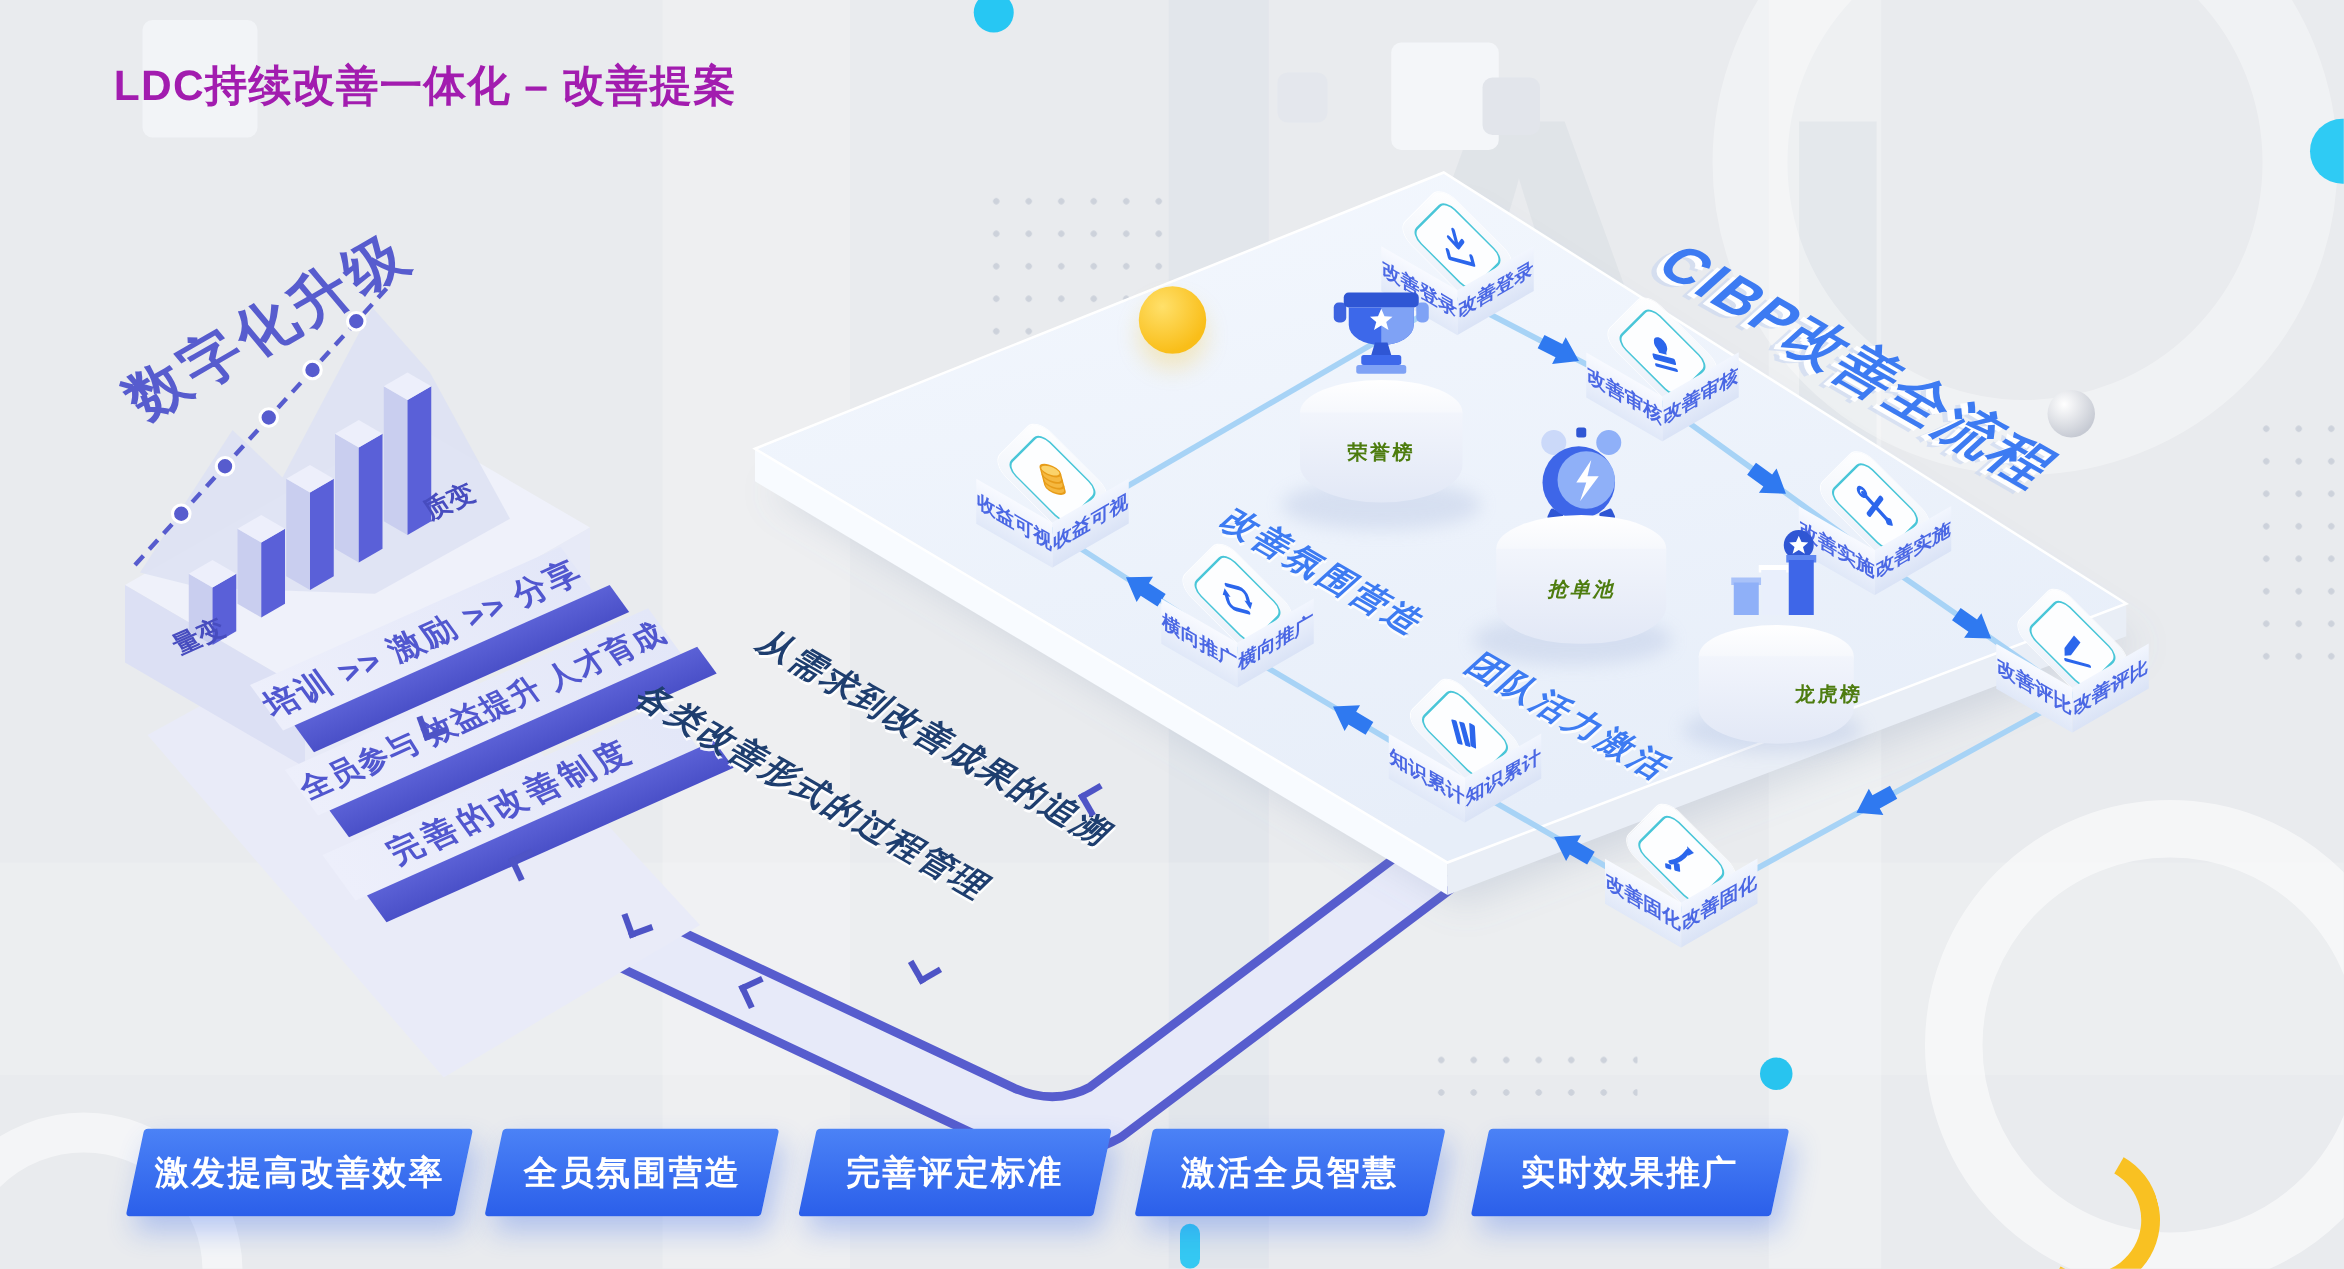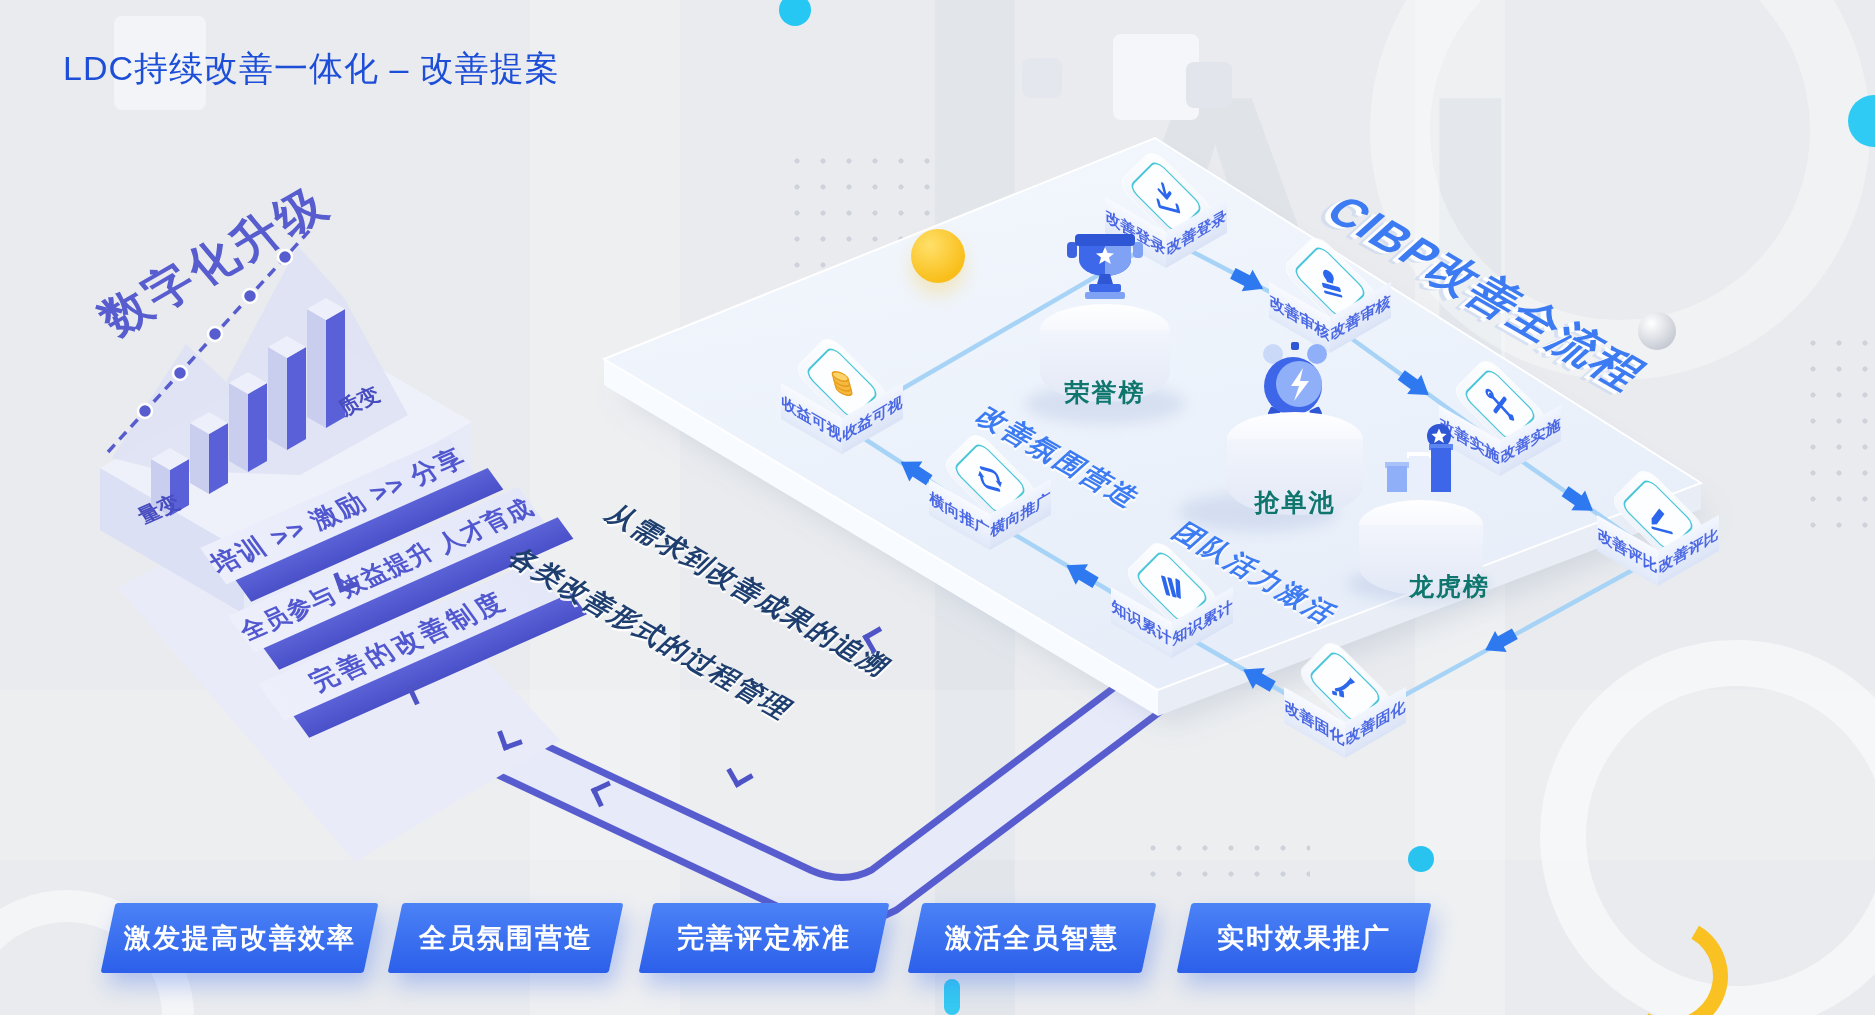--- a/index.html
+++ b/index.html
@@ -15,22 +15,22 @@
   .dots{position:absolute;background-image:radial-gradient(#cdd2db 2.3px,transparent 2.8px);
        background-size:26px 26px;}
   .soft-square{position:absolute;border-radius:8px;}
   .ball{position:absolute;border-radius:50%;}
   .ring{position:absolute;border-radius:50%;}
   .corner-mark{position:absolute;width:15px;height:15px;}
   .corner-mark.tl{border-left:5px solid #4E54C6;border-top:5px solid #4E54C6;}
   .corner-mark.bl{border-left:5px solid #4E54C6;border-bottom:5px solid #4E54C6;}
 
   
-  .page-title{position:absolute;left:63px;top:46px;font-size:34px;font-weight:400;
-       color:#1d4ed8;letter-spacing:1px;}
+  .page-title{position:absolute;left:91px;top:46px;font-size:34px;font-weight:700;
+       color:#a21caf;letter-spacing:1px;}
 
   
   .digital-heading{position:absolute;left:86px;top:300px;font-size:46px;font-weight:800;
        color:#575CCE;letter-spacing:4px;transform:rotate(-30deg) skewX(10deg);
        transform-origin:left top;white-space:nowrap;}
   .axis-lbl{position:absolute;font-size:21px;font-weight:800;color:#474CBF;
        transform:rotate(-24deg) skewX(10deg);transform-origin:left top;white-space:nowrap;}
   .step{position:absolute;height:44px;transform:rotate(-24deg) skewX(12deg);
        transform-origin:left top;background:linear-gradient(90deg,#EDEFFB,#E3E7F8);
        color:#5157CF;font-weight:800;text-align:center;line-height:44px;white-space:nowrap;}
@@ -67,22 +67,22 @@
        background:linear-gradient(180deg,#F8FAFF,#E0E8F8);}
   .face-r{left:80px;top:88px;transform:skewY(-30deg);transform-origin:0 0;
        background:linear-gradient(180deg,#F2F6FE,#DAE3F6);}
 
   
   .ped{position:absolute;width:150px;}
   .ped .ic{position:absolute;}
   .ctop{position:absolute;border-radius:50%;background:linear-gradient(180deg,#ffffff,#EDF1FA);}
   .cbody{position:absolute;background:linear-gradient(180deg,#F2F5FC,#E2E8F6);
        border-radius:0 0 65px 65px / 0 0 30px 30px;}
-  .plabel{position:absolute;width:100%;text-align:center;color:#0f766e;
-       font-weight:800;font-size:25px;letter-spacing:2px;margin-top:24px;}
+  .plabel{position:absolute;width:100%;text-align:center;color:#4d7c0f;
+       font-weight:800;font-size:16px;letter-spacing:2px;}
 
   
   .fbtn{position:absolute;top:903px;height:70px;transform:skewX(-12deg);
        background:linear-gradient(180deg,#4B82F6,#2B5FEA);border-radius:3px;
        box-shadow:8px 12px 22px rgba(43,95,234,.30);display:flex;align-items:center;
        justify-content:center;cursor:pointer;}
   .fbtn span{display:inline-block;transform:skewX(12deg);color:#fff;font-size:27px;
        font-weight:700;letter-spacing:2px;white-space:nowrap;}
 
   svg.scene{position:absolute;left:0;top:0;}
@@ -365,21 +365,21 @@
       <polygon points="46,25 48.6,31 55,31.4 50,35.6 51.8,42 46,38.4 40.2,42 42,35.6 37,31.4 43.4,31" fill="#ffffff"></polygon>
       <path d="M41 52 h10 l3 10 h-16 Z" fill="#2F56D4"></path>
       <rect x="30" y="62" width="32" height="8" rx="2" fill="#3D68EA"></rect>
         <rect x="26" y="70" width="40" height="7" rx="2" fill="#7FA2F5"></rect>
     </svg>
     <div class="ctop" style="left:10px;top:82px;width:130px;height:52px;"></div>
     <div class="cbody" style="left:10px;top:108px;width:130px;height:72px;"></div>
     <div class="plabel" style="top:130px;">荣誉榜</div>
   </div>
 
-  <div class="ped" style="left:1220px;top:338px;height:190px;">
+  <div class="ped" style="left:1190px;top:338px;height:190px;font-style:italic;">
     <svg class="ic" style="left:29px;top:0;" width="92" height="88" viewBox="0 0 92 88">
       <circle cx="24" cy="16" r="10" fill="#CBD9F9"></circle>
         <circle cx="68" cy="16" r="10" fill="#8FB0F8"></circle>
       <rect x="42" y="4" width="8" height="8" rx="2" fill="#2F56D4"></rect>
       <rect x="20" y="70" width="11" height="9" rx="2" fill="#2F56D4" transform="rotate(25 25 74)"></rect>
       <rect x="61" y="70" width="11" height="9" rx="2" fill="#2F56D4" transform="rotate(-25 67 74)"></rect>
       <circle cx="44" cy="48" r="29" fill="#3E66E8"></circle>
       <circle cx="50" cy="46" r="23" fill="#8FB0F8"></circle>
       <polygon points="54,30 42,48 50,48 45,63 60,43 51,43" fill="#ffffff"></polygon>
     </svg>

